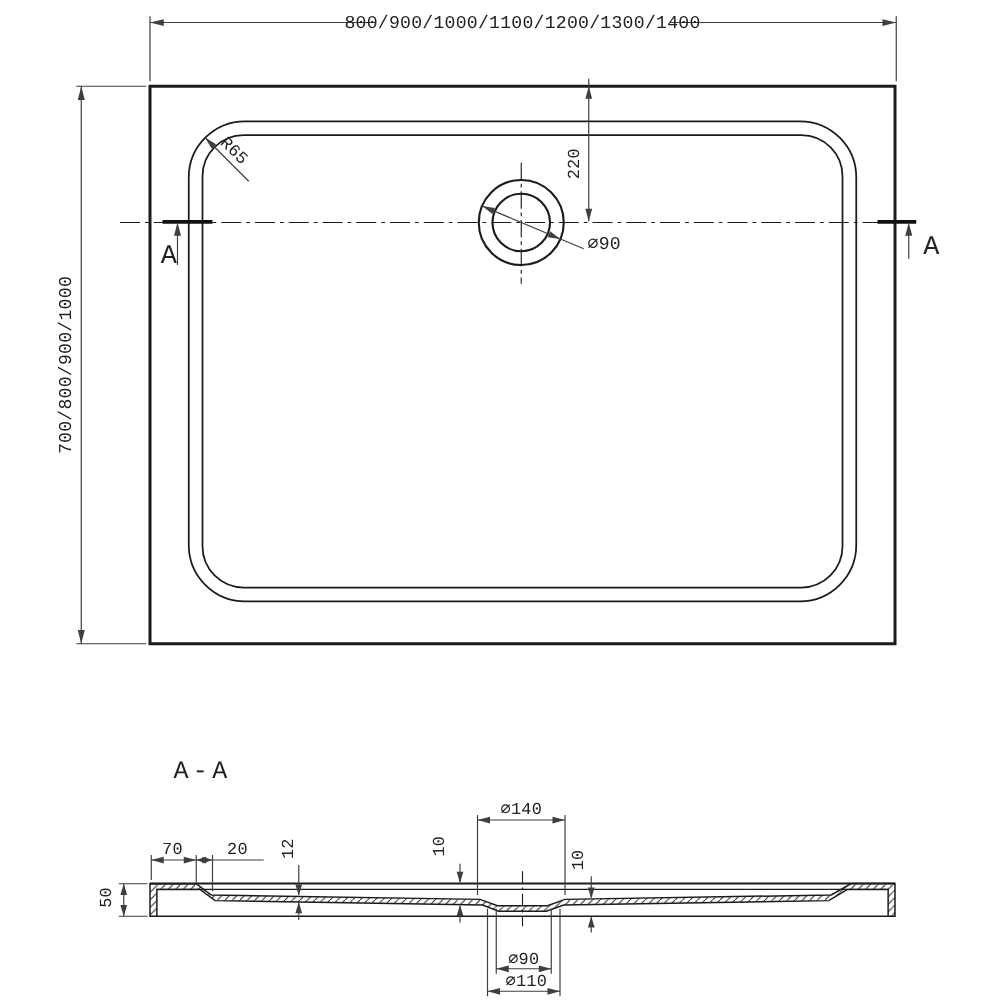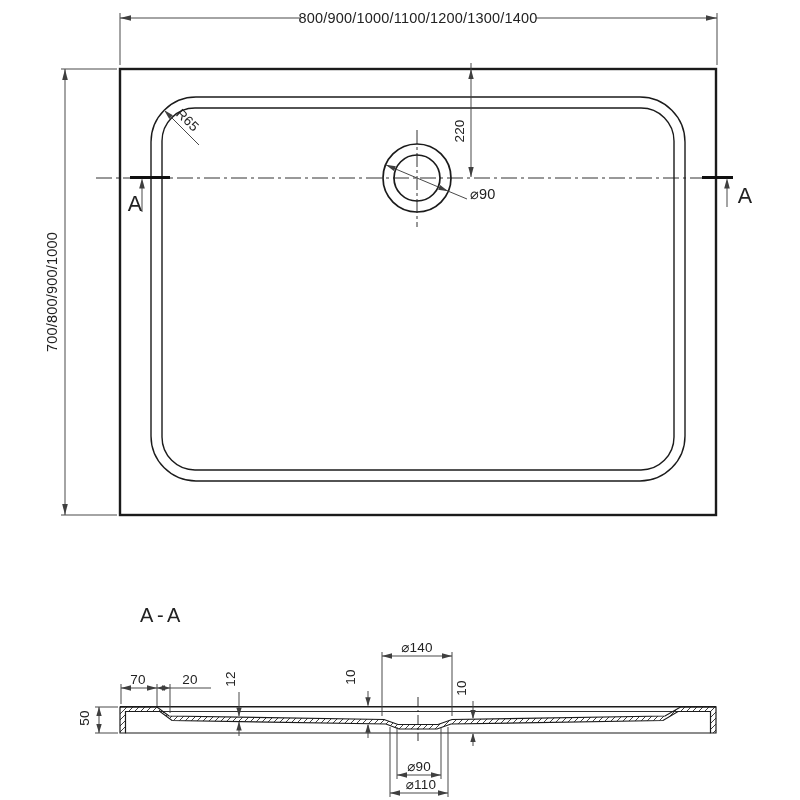--- a/index.html
+++ b/index.html
@@ -1,17 +1,17 @@
 <!DOCTYPE html>
 <html><head>
 <meta charset="utf-8">
 <style>
   html,body{margin:0;padding:0;background:#ffffff;}
   .page{position:relative;width:800px;height:800px;background:#ffffff;overflow:hidden;
-        font-family:Liberation Sans, sans-serif;}
+        font-family:Liberation Mono, monospace;}
   svg{position:absolute;left:0;top:0;}
   text{fill:#222222;}
   .dimtxt{font-size:13.5px;letter-spacing:0.2px;}
   .dimtxt-lg{font-size:14.5px;letter-spacing:0.2px;}
   .marker{font-size:21.5px;}
   .title{font-size:20px;letter-spacing:3.5px;}
   .geo{stroke:#1b1b1b;fill:none;}
   .dim{stroke:#3f3f3f;stroke-width:0.95;fill:none;}
   .arr{fill:#3f3f3f;stroke:none;}
   .tick{stroke:#101010;stroke-width:3;fill:none;}

